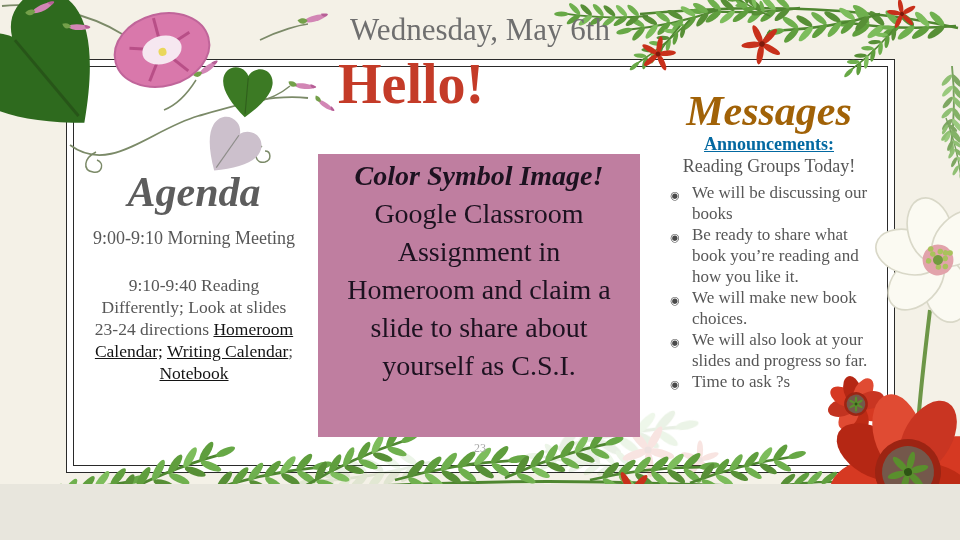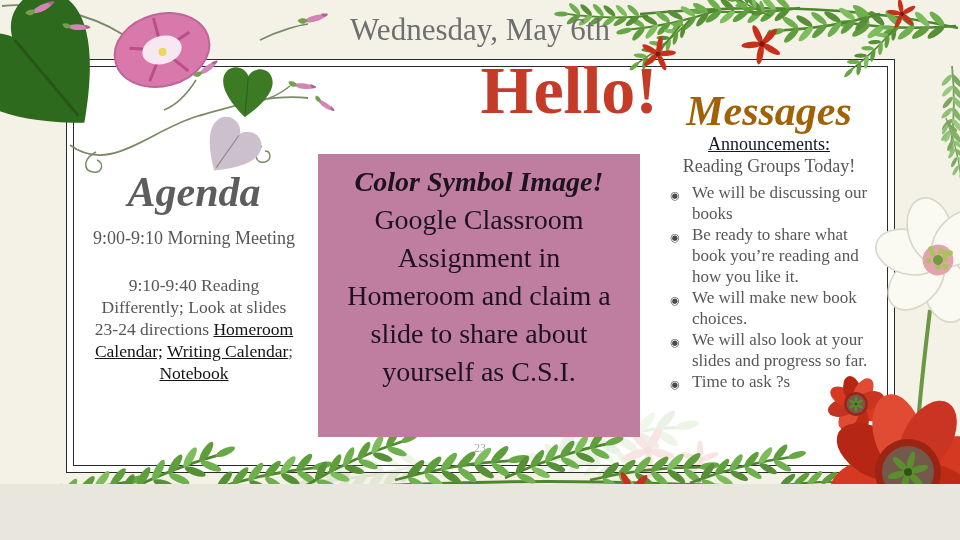--- a/index.html
+++ b/index.html
@@ -12,29 +12,29 @@
   .content{position:absolute;inset:0;z-index:3;}
   .title{position:absolute;left:0;top:12px;width:100%;text-align:center;
          font-size:31px;color:#6f6f6f;}
   .agenda{position:absolute;left:82px;top:158px;width:224px;text-align:center;color:#575757;}
   .agenda h2{margin:13px;font-size:42px;line-height:1.02;font-weight:bold;font-style:italic;color:#5d5d5d;}
   .agenda .p1{margin-top:14px;font-size:18px;white-space:nowrap;}
   .agenda .p2{margin-top:25px;font-size:17.5px;line-height:22px;}
   .agenda .p2 > div{white-space:nowrap;}
   .agenda .p3{margin-top:23px;font-size:18px;line-height:23px;}
   .link{color:#141414;text-decoration:underline;}
-  .hello-h{position:absolute;left:338px;top:56px;width:320px;text-align:right;
-           font-size:68px;line-height:1;font-weight:bold;color:#c43b28;}
+  .hello-h{position:absolute;left:338px;top:56px;width:320px;text-align:left;
+           font-size:56px;line-height:1;font-weight:bold;color:#c43b28;}
   .hello-box{position:absolute;left:318px;top:154px;width:322px;height:283px;
-             background:#bf7ea0;color:#1d1220;text-align:center;box-sizing:border-box;padding-top:9px;}
+             background:#bf7ea0;color:#1d1220;text-align:center;box-sizing:border-box;padding-top:3px;}
   .hello-box .ln{font-size:28px;line-height:38px;white-space:nowrap;}
   .bi{font-weight:bold;font-style:italic;}
   .messages{position:absolute;left:650px;top:88px;width:238px;text-align:center;color:#575757;}
   .messages h2{margin:1px;font-size:42px;line-height:1.05;font-weight:bold;font-style:italic;color:#a16207;}
-  .msg-sub{font-size:18px;font-weight:normal;text-decoration:underline;color:#0f172a;}
+  .msg-sub{font-size:18px;font-weight:bold;text-decoration:underline;color:#0369a1;}
   .msg-intro{margin-top:1px;font-size:18px;}
   .msg-list{margin:5px 0 0;padding:0 0 0 12px;width:232px;box-sizing:border-box;
             list-style:none;text-align:left;font-size:17px;line-height:21px;}
   .msg-list li{display:flex;margin:0;}
   .bullet{flex:0 0 26px;margin-right:4px;font-size:11px;padding-top:3px;text-align:center;color:#4a4a4a;}
   .btext{flex:1;}
   .pagenum{position:absolute;left:0;top:441px;width:100%;text-align:center;font-size:12px;color:#a8a8a8;}
 </style>
 </head>
 <body>

